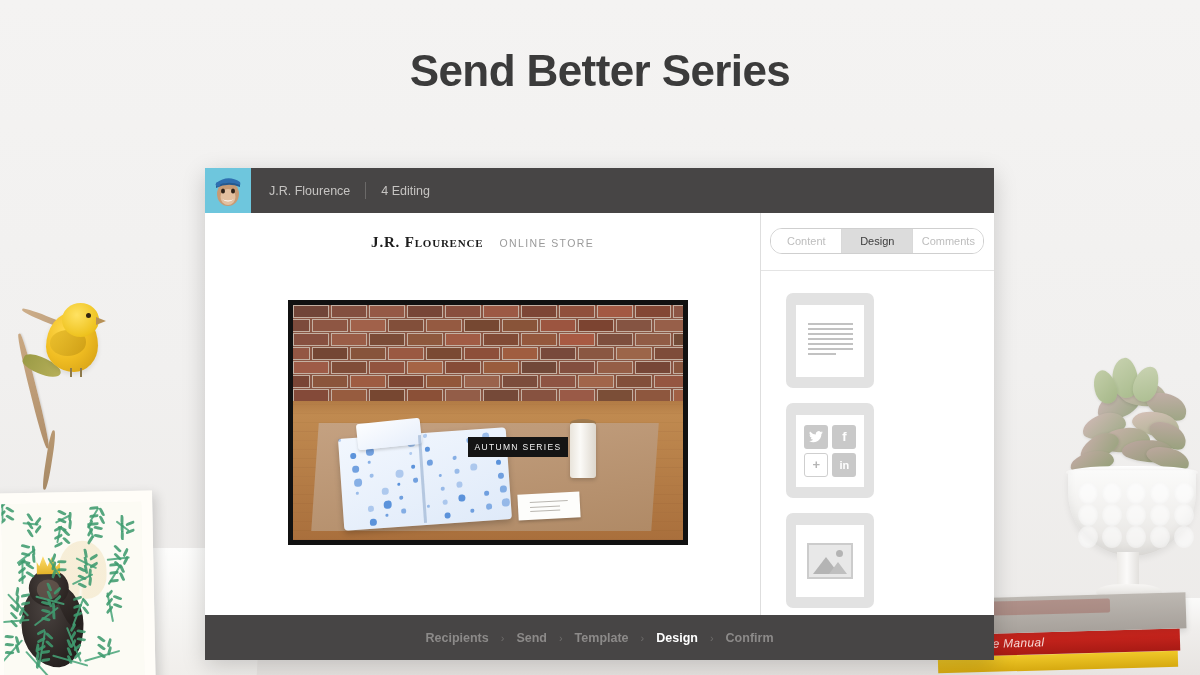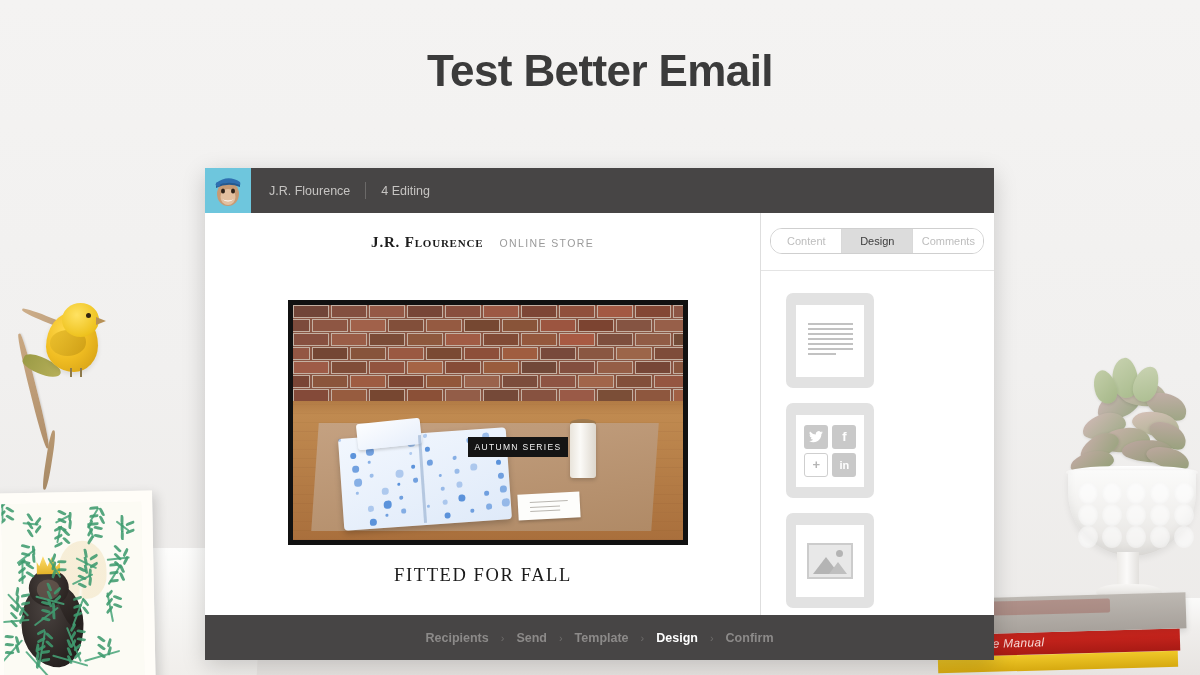--- a/index.html
+++ b/index.html
@@ -451,21 +451,21 @@
   <div>
     <div class="book-yellow"></div>
     <div class="book-red">
       <span>The Manual</span>
     </div>
     <div class="book-gray"></div>
     <div class="book-mark"></div>
   </div>
 </div>
 
-<div id="title">Test Better Email</div>
+<div id="title">Send Better Series</div>
 
 <div id="app">
 
   <div class="topbar">
     <div class="logo">
       <svg class="freddie" viewBox="0 0 32 34">
         <ellipse cx="16" cy="21" rx="11" ry="12" fill="#c79a74"></ellipse>
         <ellipse cx="16" cy="24" rx="7.5" ry="8" fill="#e3c0a0"></ellipse>
         <ellipse cx="11" cy="18" rx="2" ry="2.6" fill="#2e2219"></ellipse>
         <ellipse cx="21" cy="18" rx="2" ry="2.6" fill="#2e2219"></ellipse>
@@ -641,21 +641,20 @@
         <div class="spool-top"></div>
         <div class="spool"></div>
         <div class="tag" id="tag">
             <div class="tag-l" style="top: 8px; left: 12px; width: 38px;"></div>
             <div class="tag-l" style="top: 13px; left: 12px; width: 30px;"></div>
             <div class="tag-l" style="top: 17px; left: 12px; width: 30px;"></div>
           </div>
       </div>
       <div class="badge">AUTUMN SERIES</div>
 
-      <div class="em-h2">FITTED FOR FALL</div>
       <div class="em-p">'Tis the season at J.R. Flourence for fitted long sleeve button downs! Our full Autumn Series of</div>
     </div>
 
     <div class="sidepanel">
       <div class="tabs">
         <div class="tab">Content</div>
         <div class="tab active">Design</div>
         <div class="tab">Comments</div>
       </div>
       <div class="panel-sep"></div>

